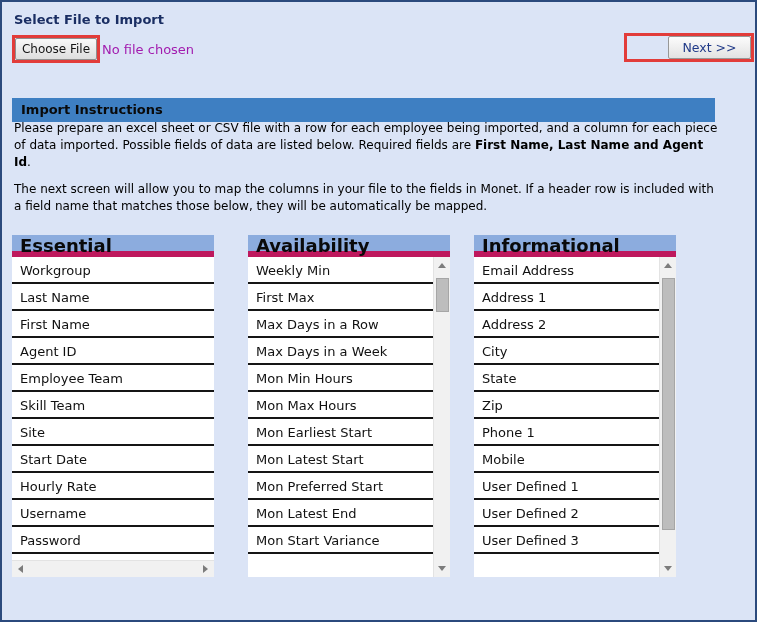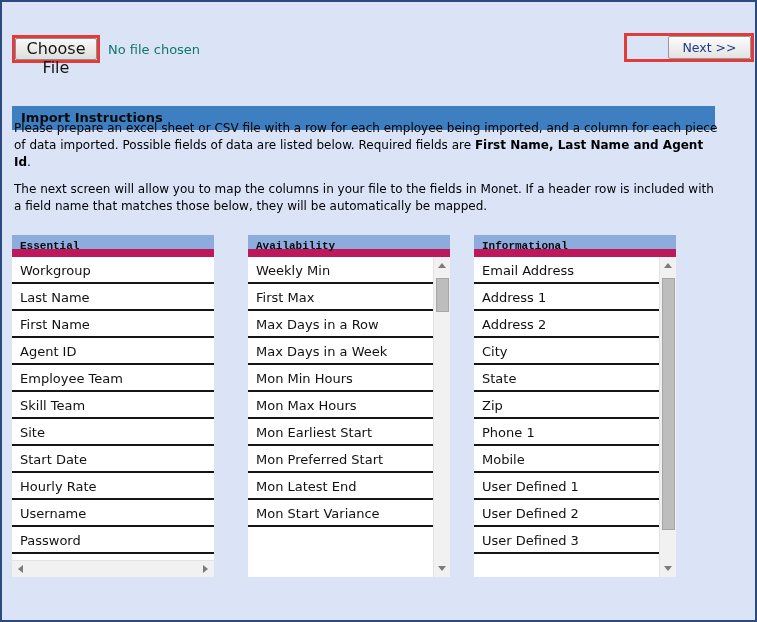--- a/index.html
+++ b/index.html
@@ -15,58 +15,58 @@
     position:absolute; left:12px; top:10px;
     font-size:13px; font-weight:bold; color:#1a2e63;
   }
 
   .red-outline { position:absolute; border:3px solid #e23c3a; background:transparent; }
   .choose-outline { left:10px; top:33px; }
   .next-outline  { left:622px; top:31px; }
 
   button.choose-file {
     display:block; width:82px; height:22px;
-    font-family:inherit; font-size:16px; color:#141414;
+    font-family:inherit; font-size:12px; color:#141414;
     background:linear-gradient(#f8f8f8,#dedede);
     border:1px solid #8f8f8f; border-radius:2px; cursor:pointer;
   }
   button.next-btn {
     display:block; width:83px; height:23px;
     font-family:inherit; font-size:12.5px; color:#203a88;
     background:linear-gradient(#fcfcfc,#e2e2e2);
     border:1px solid #979797; border-radius:2px; cursor:pointer;margin-left:41px;
   }
   .no-file {
-    position:absolute; left:106px; top:40px;
-    font-size:13px; color:#0f766e;
+    position:absolute; left:100px; top:40px;
+    font-size:13px; color:#a21caf;
   }
 
   .instr-bar {
-    position:absolute; left:10px; top:104px; width:703px; height:24px;
+    position:absolute; left:10px; top:96px; width:703px; height:24px;
     background:#3e7fc2; color:#0a0a0a;
     font-size:13px; font-weight:bold; line-height:24px; padding-left:9px;
   }
 
   .para {
     position:absolute; left:12px; width:706px;
     font-size:12px; line-height:17px; color:#000000;
   }
   .para1 { top:118px; }
   .para2 { top:179px; }
   .para b { font-weight:bold; }
 
   .panel { position:absolute; top:233px; width:202px; }
   .panel.col-0 { left:10px; }
   .panel.col-1 { left:246px; }
   .panel.col-2 { left:472px; }
 
   .panel-header {
     height:22px; line-height:22px; background:#8cacde;
-    border-bottom:8px solid #be185d;
-    font-size:11px; font-weight:bold; color:#0a0a0a; padding-left:8px;font-family:Liberation Mono, monospace;
+    border-bottom:6px solid #be185d;
+    font-size:18px; font-weight:bold; color:#0a0a0a; padding-left:8px;
   }
   .list-body { position:relative; height:320px; background:#ffffff; overflow:hidden; }
   .rows { overflow:hidden; }
   .col-0 .rows { height:303px; width:224px; }
   .col-1 .rows, .col-2 .rows { height:320px; width:185px; }
 
   .list-item {
     height:27px; line-height:27px; border-bottom:2px solid #151515;
     font-size:13px; color:#111; padding-left:8px; white-space:nowrap; overflow:hidden;
   }
@@ -90,20 +90,21 @@
     background:#bdbdbd; border:1px solid #a6a6a6;
   }
   .vthumb.small { top:21px; height:34px; }
   .vthumb.large { top:21px; height:252px; }
 </style>
 </head>
 <body>
 
 <div class="page">
 
+  <div class="page-title">Select File to Import</div>
 
   <div class="red-outline choose-outline">
     <button class="choose-file">Choose File</button>
   </div>
   <span class="no-file">No file chosen</span>
 
   <div class="red-outline next-outline">
     <button class="next-btn">Next &gt;&gt;</button>
   </div>
 
@@ -140,20 +141,21 @@
     <div class="panel-header">Availability</div>
     <div class="list-body">
       <div class="rows">
           <div class="list-item">Weekly Min</div>
           <div class="list-item">First Max</div>
           <div class="list-item">Max Days in a Row</div>
           <div class="list-item">Max Days in a Week</div>
           <div class="list-item">Mon Min Hours</div>
           <div class="list-item">Mon Max Hours</div>
           <div class="list-item">Mon Earliest Start</div>
+          <div class="list-item">Mon Latest Start</div>
           <div class="list-item">Mon Preferred Start</div>
           <div class="list-item">Mon Latest End</div>
           <div class="list-item">Mon Start Variance</div>
         </div>
       <div class="vscroll">
         <div class="tri tri-up"></div>
         <div class="vthumb small"></div>
         <div class="tri tri-down"></div>
       </div>
     </div>

